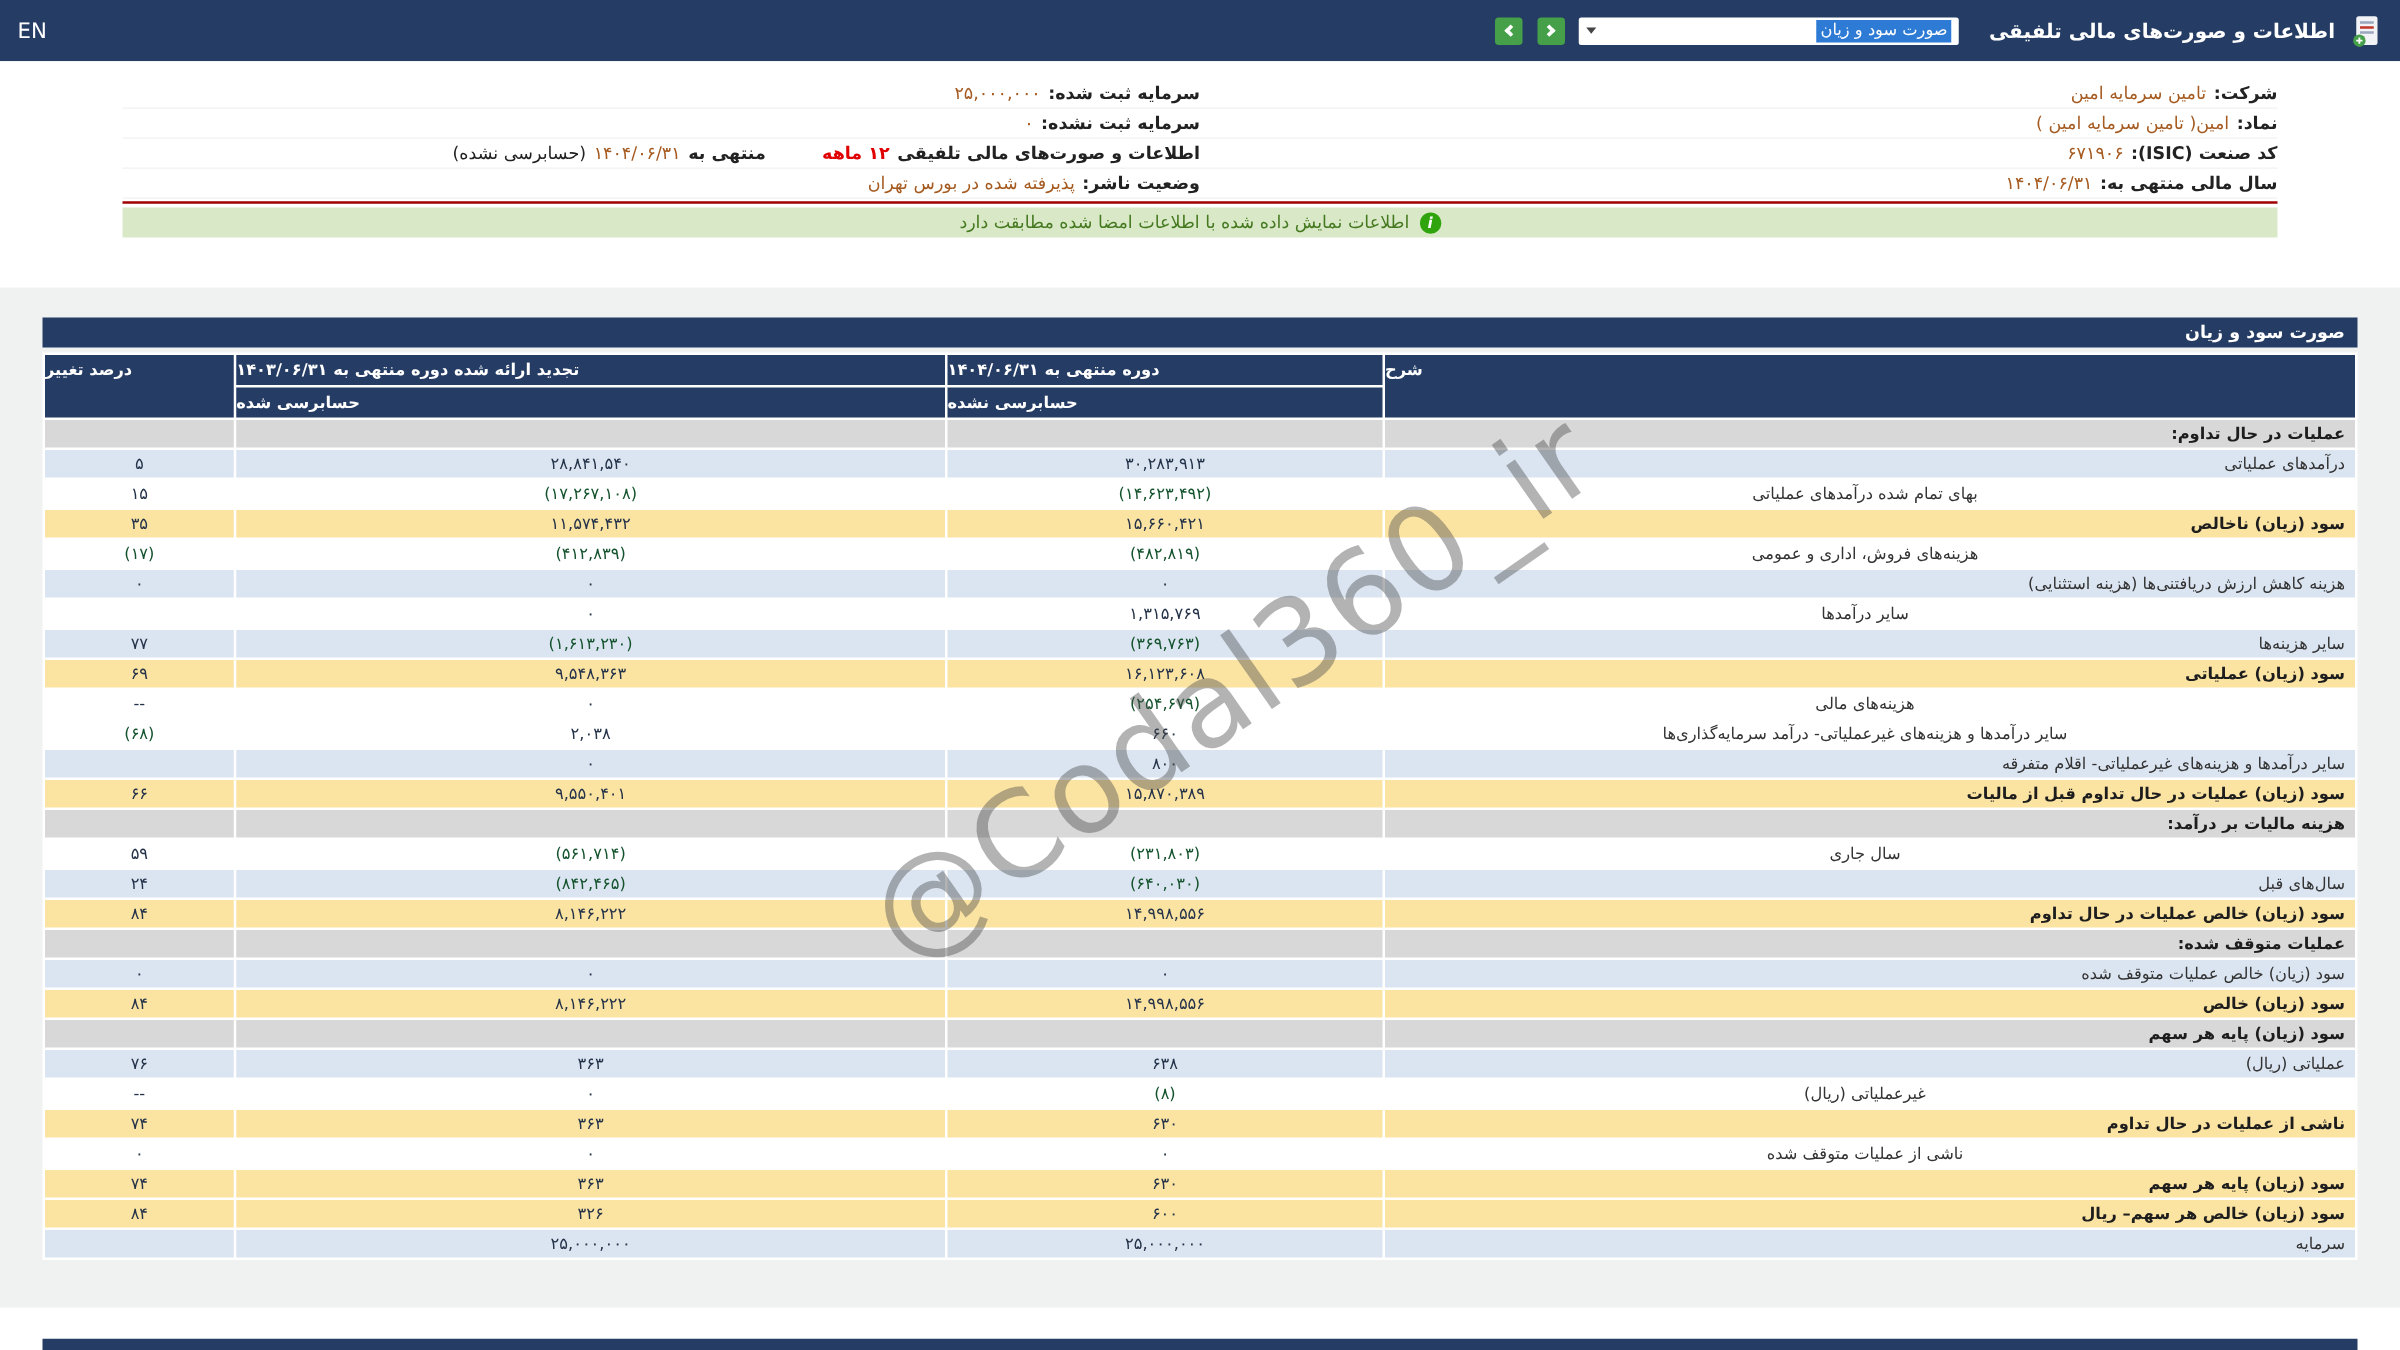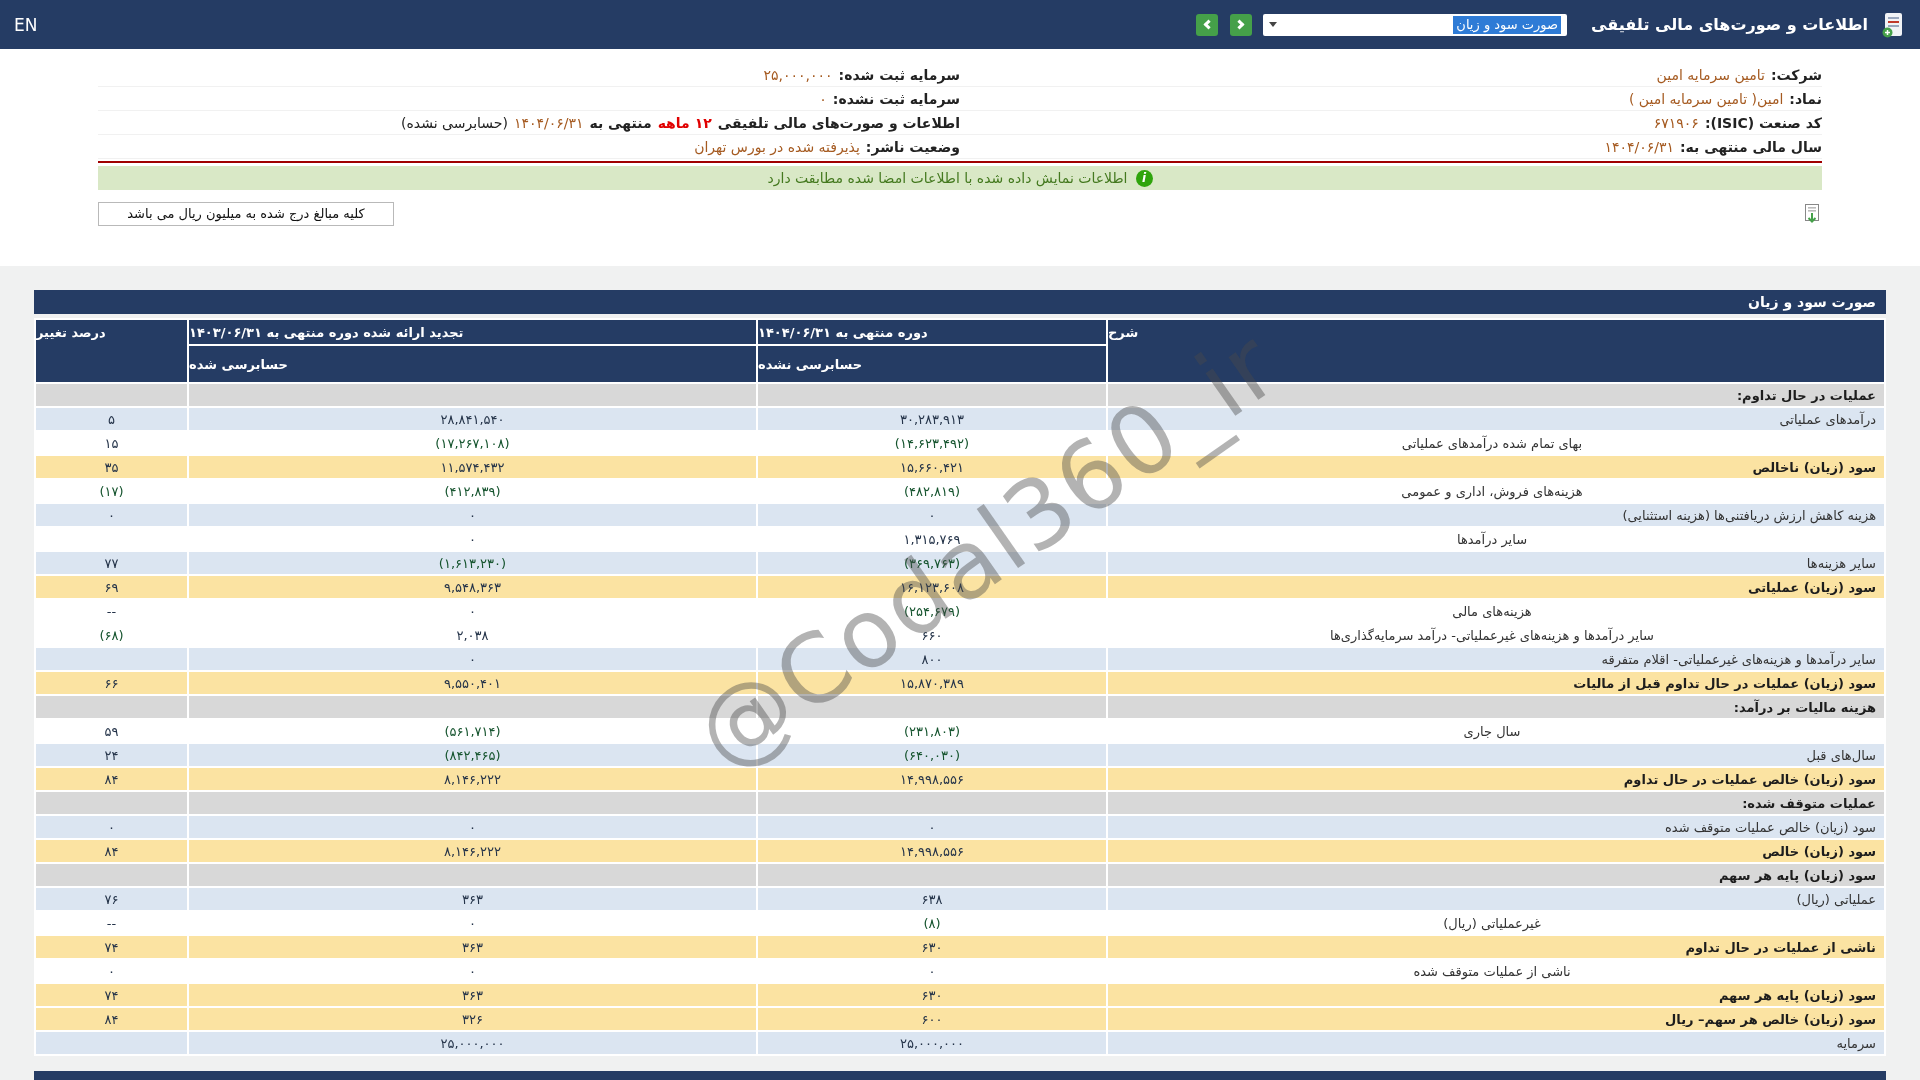--- a/index.html
+++ b/index.html
@@ -42,21 +42,21 @@
   
   .info-wrap { background: #fff; padding: 14px 98px 40px; }
   .info-grid { display: flex; }
   .info-col { width: 50%; }
   .info-row {
     height: 24px; display: flex; align-items: center; gap: 6px;
     border-bottom: 1px solid #f1f1f1; white-space: nowrap;
   }
   .lbl { font-weight: bold; color: #222; font-size: 14px; }
   .val { color: #A55A20; font-size: 14px; }
-  .val-red { color: #E00000; font-size: 14px; font-weight: bold; }
+  .val-red { color: #E00000; font-size: 14px; font-weight: bold; margin-left: 39px; }
   .plainTxt { color: #222; font-size: 14px; text-align: right; }
   .red-divider { height: 2px; background: #A00000; margin-top: 2px; }
   .green-bar {
     height: 24px; background: #D9E8C6; margin-top: 3px;
     display: flex; align-items: center; justify-content: center; gap: 8px;
   }
   .info-badge {
     width: 17px; height: 17px; border-radius: 50%; background: #2FA40C;
     color: #fff; font-size: 12px; font-weight: bold; font-style: italic;
     display: flex; align-items: center; justify-content: center;
@@ -78,21 +78,21 @@
   table.pl {
     border-collapse: separate; border-spacing: 2px; background: #fff;
     width: 1852px; table-layout: fixed; margin-top: 4px;
   }
   col.col-desc { width: 776px; } col.col-v1 { width: 348px; }
   col.col-v2 { width: 567px; } col.col-pct { width: 151px; }
   th {
     background: #253C64; color: #fff; font-weight: bold; font-size: 13px;
     height: 24px; padding: 0; text-align: left;
   }
-  thead tr:nth-child(2) th { height: 36px; }
+  thead tr:nth-child(2) th { height: 24px; }
   th.h-desc, th.h-pct { vertical-align: top; padding-top: 5px; }
   td { height: 22px; font-size: 13px; padding: 0; text-align: center; color: #243349; overflow: hidden; white-space: nowrap; }
   td.c-desc { text-align: right; padding-right: 8px; color: #333; }
   tr.plain td { background: #ffffff; text-align: center; }
   tr.alt td { background: #DBE5F1; }
   tr.total td { background: #FBE3A2; }
   tr.total td.c-desc, tr.section td.c-desc { font-weight: bold; color: #1d1d1d; }
   tr.section td { background: #D8D8D8; }
   td.neg { color: #14532d; }
 
@@ -175,31 +175,20 @@
       <div class="info-row">
         <span class="lbl">وضعیت ناشر:</span>
         <span class="val">پذیرفته شده در بورس تهران</span>
       </div>
     </div>
   </div>
   <div class="red-divider"></div>
   <div class="green-bar">
     <span class="info-badge">i</span>
     <span class="green-text">اطلاعات نمایش داده شده با اطلاعات امضا شده مطابقت دارد</span>
-  </div>
-  <div class="tab-strip">
-    <span class="export-icon">
-      <svg width="20" height="22" viewBox="0 0 20 22">
-        <rect x="3.5" y="1.5" width="13" height="16" fill="#fff" stroke="#888"></rect>
-        <rect x="6" y="4" width="8" height="1.6" fill="#bbb"></rect>
-        <rect x="6" y="7" width="8" height="1.6" fill="#bbb"></rect>
-        <path d="M10 10v8M6.5 15l3.5 3.5L13.5 15" stroke="#45A049" stroke-width="2" fill="none"></path>
-      </svg>
-    </span>
-    <div class="note-tab">کلیه مبالغ درج شده به میلیون ریال می باشد</div>
   </div>
 </div>
 
 <div class="table-area">
   <div class="tbl-title">صورت سود و زیان</div>
   <table class="pl">
     <colgroup>
       <col class="col-desc">
         <col class="col-v1">
         <col class="col-v2">

